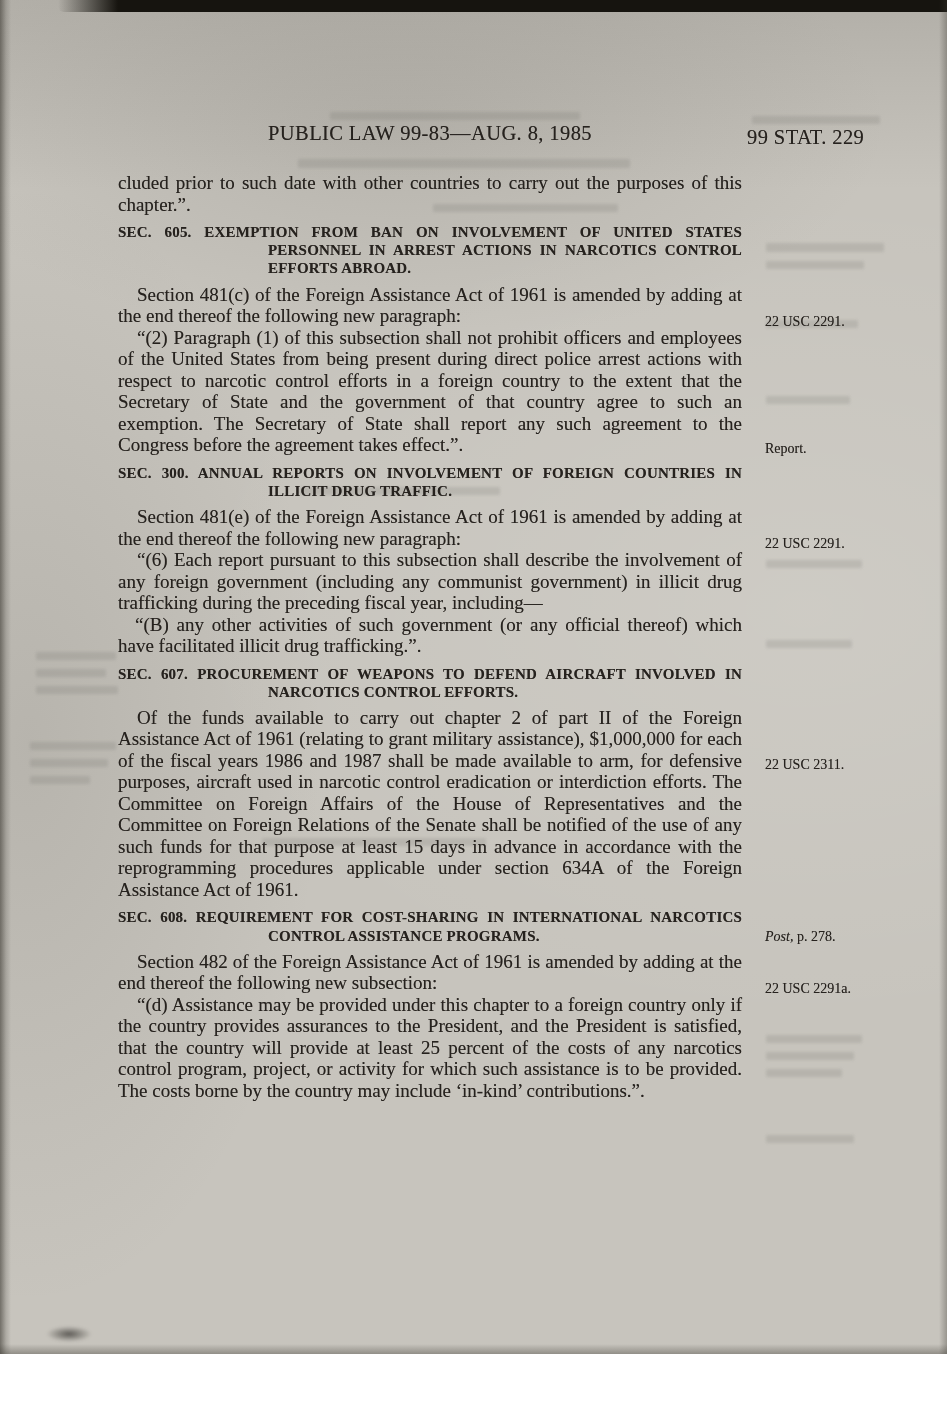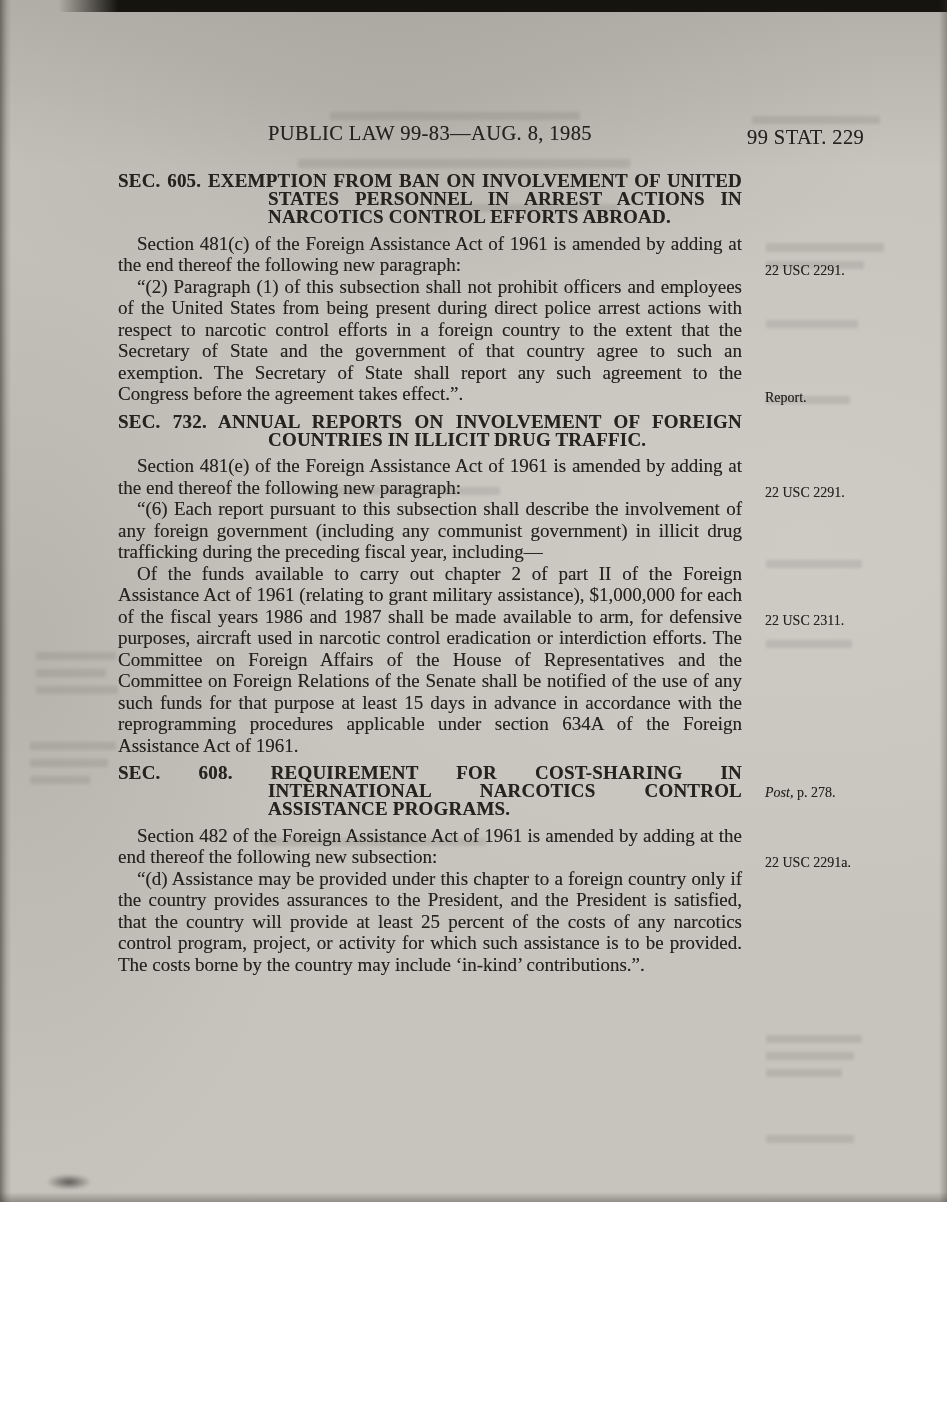--- a/index.html
+++ b/index.html
@@ -1,19 +1,19 @@
 <!DOCTYPE html>
 <html><head>
 <meta charset="utf-8">
 <style>
   html, body { margin:0; padding:0; }
   .page {
     position: relative;
     width: 947px;
-    height: 1202px;
+    height: 1354px;
     overflow: hidden;
     background-color: #c7c4bd;
     background-image:
       linear-gradient(to bottom, rgba(105,102,95,.22), rgba(105,102,95,0) 14%),
       radial-gradient(ellipse 700px 320px at 42% 9%, rgba(110,107,100,.18), transparent 70%),
       radial-gradient(ellipse 900px 600px at 85% 45%, rgba(255,255,250,.12), transparent 70%),
       radial-gradient(ellipse 420px 800px at 3% 55%, rgba(100,97,90,.16), transparent 70%);
     font-family: "Liberation Serif", "DejaVu Serif", serif;
     color: #26221e;
     text-shadow: 0 0 .4px rgba(38,34,30,.45);
@@ -47,21 +47,21 @@
     border-radius: 2px;
   }
   .main { position:absolute; left:118px; top:121px; width:624px; }
   .header { position:relative; margin-bottom:27px; }
   .law-title { display:block; text-align:center; font-size:20.5px; letter-spacing:.4px; line-height:24px; }
   .stat { position:absolute; left:calc(100% + 5px); top:4px; white-space:nowrap; font-size:20.5px; letter-spacing:.4px; line-height:24px; }
   p.b { margin:0; font-size:19px; line-height:21.5px; text-align:justify; position:relative; }
   .ind { text-indent:19px; }
   .sub { margin-left:37px; margin-right:27px; text-indent:17px; }
   h2.sec {
-    margin:8px 0 6px; font-size:19px; line-height:18.2px; font-weight:bold;
+    margin:8px 0 6px; font-size:15px; line-height:18.2px; font-weight:bold;
     padding-left:150px; text-indent:-150px; text-align:justify; letter-spacing:.2px;
   }
   .note {
     position:absolute; left:calc(100% + 23px); width:180px;
     font-size:14px; line-height:16.5px; text-align:left; text-indent:0;
     white-space:nowrap; font-weight:normal; letter-spacing:0;margin-top:28px;
   }
   .note i { }
 </style>
 </head>
@@ -98,35 +98,38 @@
   <div class="bl" style="left:766px;top:1069px;width:76px;height:8px"></div>
   <div class="bl" style="left:766px;top:1135px;width:88px;height:8px"></div>
 
   <div class="main">
 
     <div class="header">
       <span class="law-title">PUBLIC LAW 99-83—AUG. 8, 1985</span>
       <span class="stat">99 STAT. 229</span>
     </div>
 
+    <p class="b">cluded prior to such date with other countries to carry out the purposes of this chapter.”.</p>
 
     <h2 class="sec">SEC. 605. EXEMPTION FROM BAN ON INVOLVEMENT OF UNITED STATES PERSONNEL IN ARREST ACTIONS IN NARCOTICS CONTROL EFFORTS ABROAD.</h2>
 
     <p class="b ind"><span>Section 481(c) of the Foreign Assistance Act of 1961 is amended by adding at the end thereof the following new paragraph:</span><span class="note" style="top:2px">22 USC 2291.</span></p>
 
     <p class="b ind"><span>“(2) Paragraph (1) of this subsection shall not prohibit officers and employees of the United States from being present during direct police arrest actions with respect to narcotic control efforts in a foreign country to the extent that the Secretary of State and the government of that country agree to such an exemption. The Secretary of State shall report any such agreement to the Congress before the agreement takes effect.”.</span><span class="note" style="top:86px">Report.</span></p>
 
-    <h2 class="sec">SEC. 732. ANNUAL REPORTS ON INVOLVEMENT OF FOREIGN COUNTRIES IN ILLICIT DRUG TRAFFIC.</h2>
+    <h2 class="sec">SEC. 300. ANNUAL REPORTS ON INVOLVEMENT OF FOREIGN COUNTRIES IN ILLICIT DRUG TRAFFIC.</h2>
 
     <p class="b ind"><span>Section 481(e) of the Foreign Assistance Act of 1961 is amended by adding at the end thereof the following new paragraph:</span><span class="note" style="top:2px">22 USC 2291.</span></p>
 
     <p class="b ind">“(6) Each report pursuant to this subsection shall describe the involvement of any foreign government (including any communist government) in illicit drug trafficking during the preceding fiscal year, including—</p>
 
 
+    <p class="b sub">“(B) any other activities of such government (or any official thereof) which have facilitated illicit drug trafficking.”.</p>
 
+    <h2 class="sec">SEC. 607. PROCUREMENT OF WEAPONS TO DEFEND AIRCRAFT INVOLVED IN NARCOTICS CONTROL EFFORTS.</h2>
 
     <p class="b ind"><span>Of the funds available to carry out chapter 2 of part II of the Foreign Assistance Act of 1961 (relating to grant military assistance), $1,000,000 for each of the fiscal years 1986 and 1987 shall be made available to arm, for defensive purposes, aircraft used in narcotic control eradication or interdiction efforts. The Committee on Foreign Affairs of the House of Representatives and the Committee on Foreign Relations of the Senate shall be notified of the use of any such funds for that purpose at least 15 days in advance in accordance with the reprogramming procedures applicable under section 634A of the Foreign Assistance Act of 1961.</span><span class="note" style="top:22px">22 USC 2311.</span><span class="note" style="top:194px"><i>Post,</i><span> p. 278.</span></span></p>
 
     <h2 class="sec">SEC. 608. REQUIREMENT FOR COST-SHARING IN INTERNATIONAL NARCOTICS CONTROL ASSISTANCE PROGRAMS.</h2>
 
     <p class="b ind"><span>Section 482 of the Foreign Assistance Act of 1961 is amended by adding at the end thereof the following new subsection:</span><span class="note" style="top:2px">22 USC 2291a.</span></p>
 
     <p class="b ind">“(d) Assistance may be provided under this chapter to a foreign country only if the country provides assurances to the President, and the President is satisfied, that the country will provide at least 25 percent of the costs of any narcotics control program, project, or activity for which such assistance is to be provided. The costs borne by the country may include ‘in-kind’ contributions.”.</p>
 
   </div>

